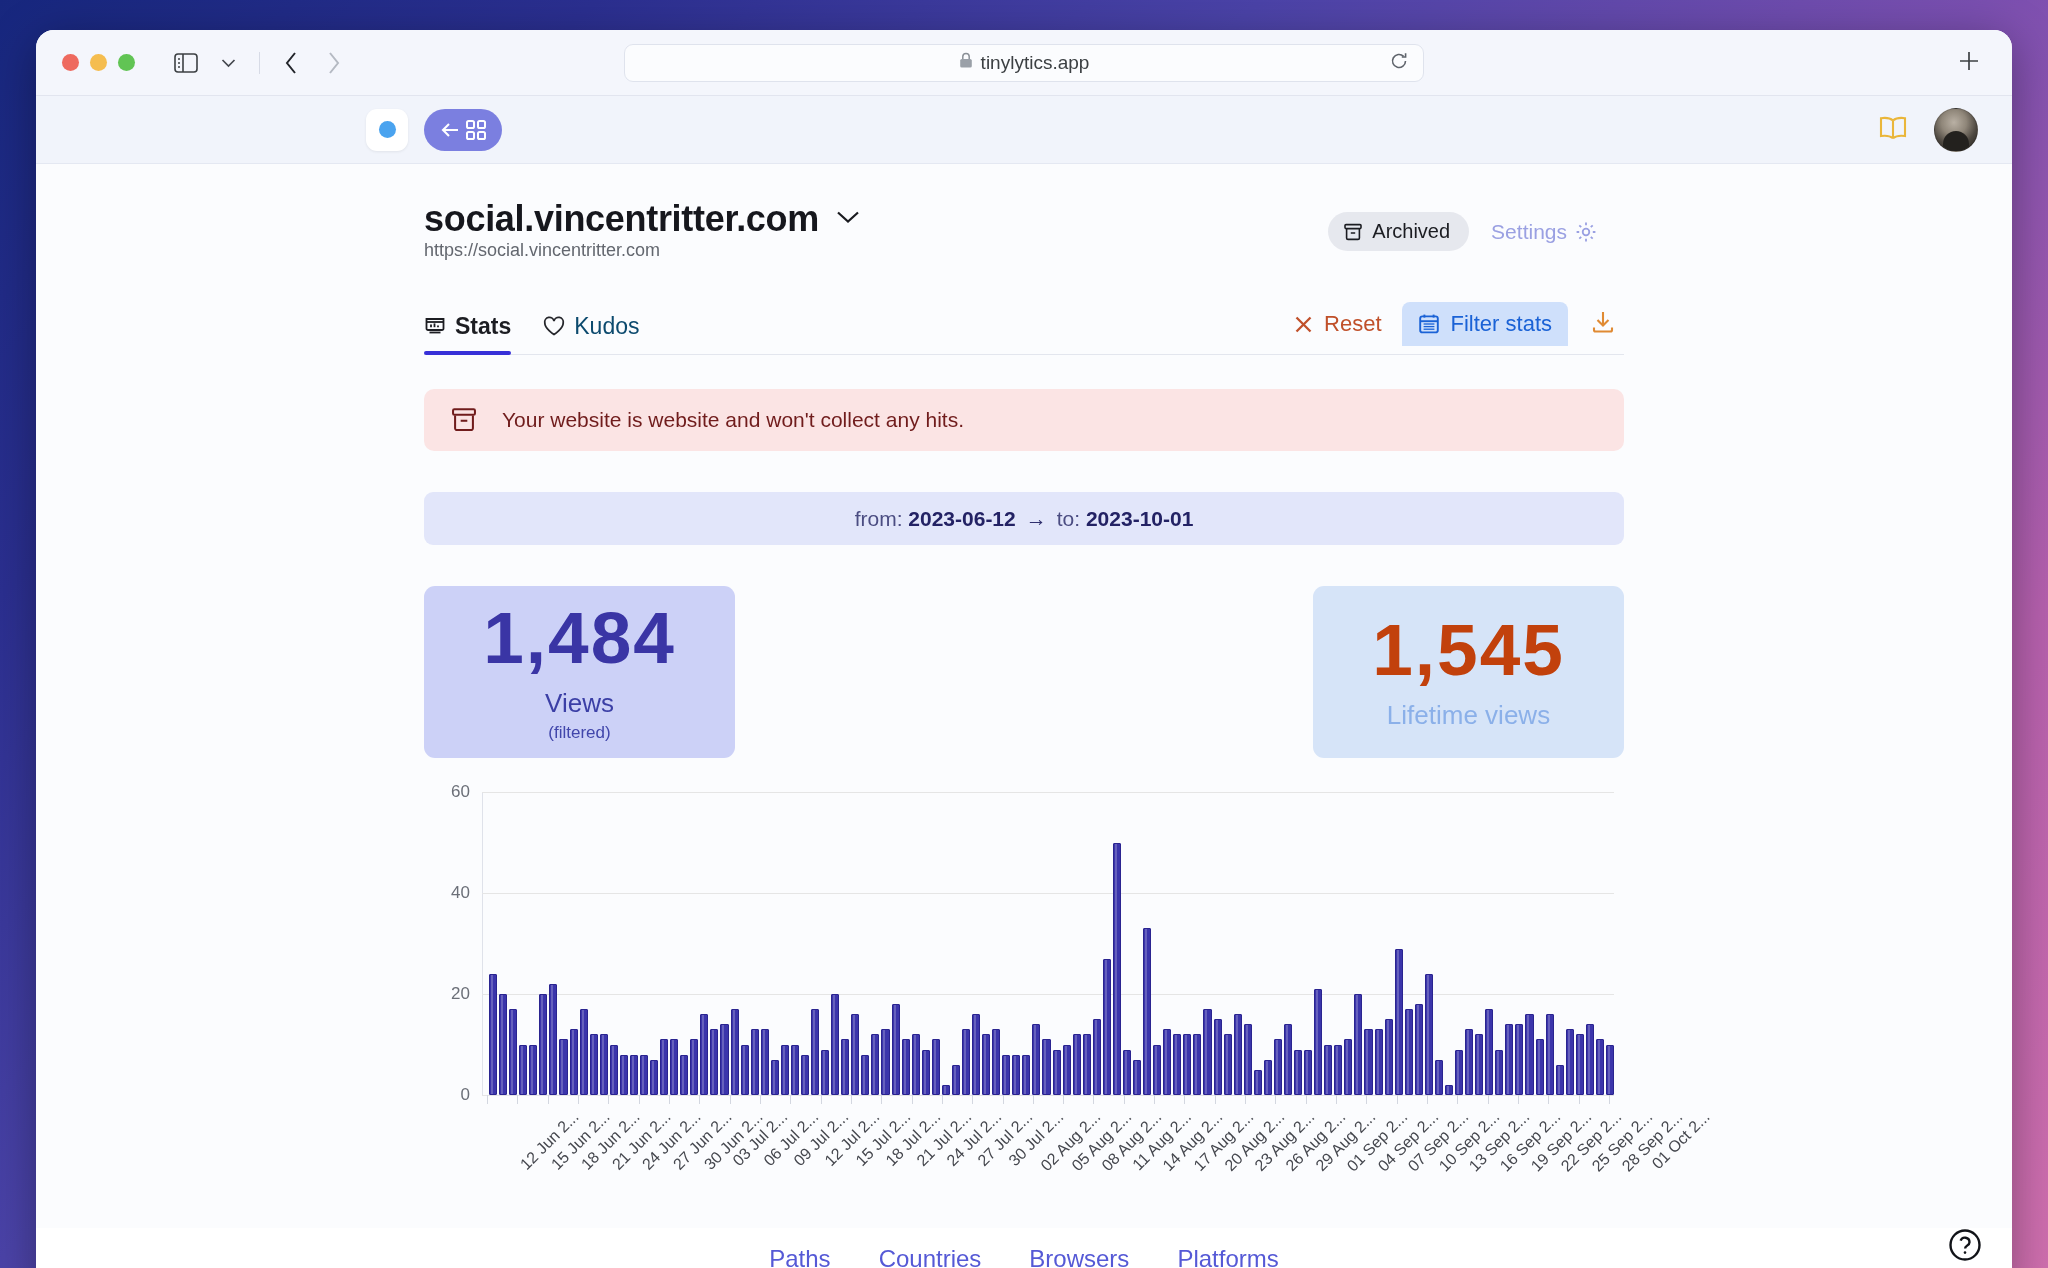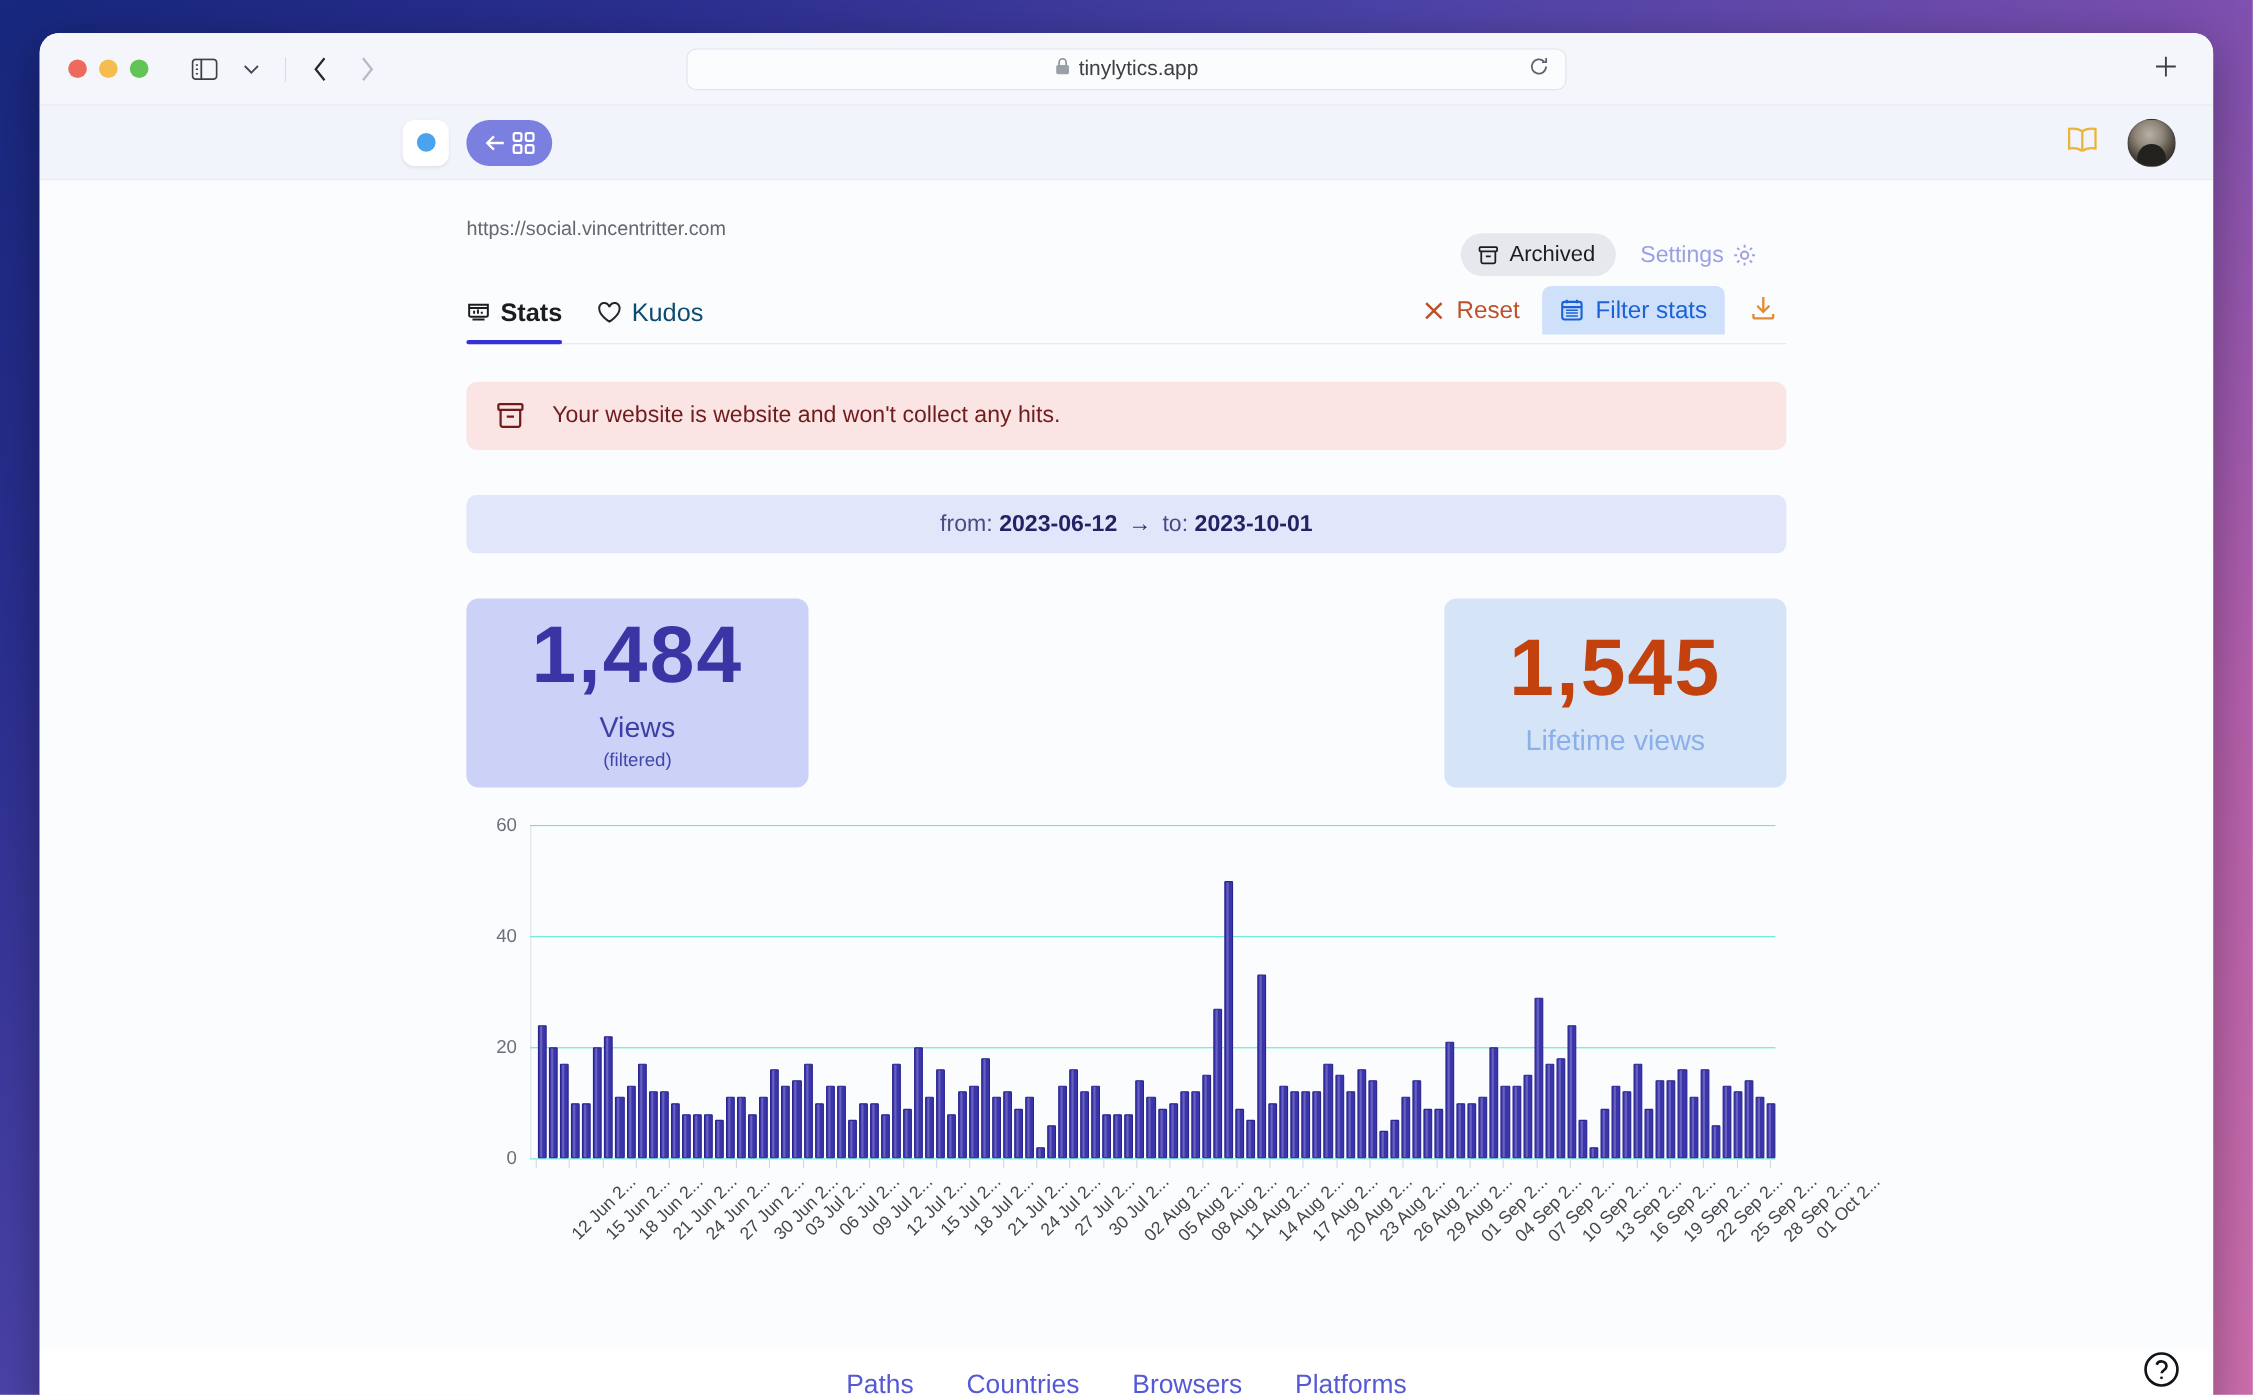--- a/index.html
+++ b/index.html
@@ -200,21 +200,21 @@
   .card.views .big { color: #3a35a5; }
   .card.lifetime .big { color: #c2410c; }
   .card .sub { font-size: 26px; margin-top: 14px; }
   .card.views .sub { color: #3b3fa6; text-align: right; }
   .card.lifetime .sub { color: #8bb0e9; }
   .card .sub2 { font-size: 17px; color: #4146ab; margin-top: 4px; text-align: center; }
 
   
   .chartwrap { margin-top: 34px; position: relative; height: 310px; }
   .chart-grid { position: absolute; left: 58px; right: 10px; top: 0; height: 303px; }
-  .gridline { position: absolute; left: 0; right: 0; height: 1px; background: #5eead4; }
+  .gridline { position: absolute; left: 0; right: 0; height: 1px; background: #e5e5e5; }
   .ytick {
     position: absolute; right: 100%; margin-right: 12px;
     transform: translateY(-50%);
     font-size: 17px; color: #6b6f78; white-space: nowrap;
   }
   .axis-y-line { position: absolute; left: 0; top: 0; bottom: 0; width: 1px; background: #dfe2ea; }
   .bars {
     position: absolute; left: 1px; right: 0; bottom: 0; height: 303px;
     display: flex; align-items: flex-end; gap: 2px;
     padding-left: 6px;
@@ -349,20 +349,28 @@
           <line x1="15" y1="5.5" x2="15" y2="23.3"></line>
         </svg>
       </span>
       <div class="avatar"></div>
     </div>
   </div>
 
   <div class="content">
     <div class="inner">
 
+      <div class="site-title-row">
+        <span class="site-title">social.vincentritter.com</span>
+        <span>
+          <svg width="26" height="16" viewBox="0 0 26 16" fill="none" stroke="#1a1b20" stroke-width="2.2">
+              <path d="M3 3.5 L13 12.5 L23 3.5"></path>
+            </svg>
+        </span>
+      </div>
       <div class="site-url">https://social.vincentritter.com</div>
 
       <div class="title-right">
         <div class="pill-archived">
           <svg width="20" height="20" viewBox="0 0 20 20" fill="none" stroke="#1b1c21" stroke-width="1.6">
             <rect x="2" y="2.6" width="16" height="4" rx="1"></rect>
             <path d="M3.6 7 V16 a1.4 1.4 0 0 0 1.4 1.4 h10 a1.4 1.4 0 0 0 1.4-1.4 V7"></path>
             <line x1="7.8" y1="11" x2="12.2" y2="11"></line>
           </svg>
           <span>Archived</span>

